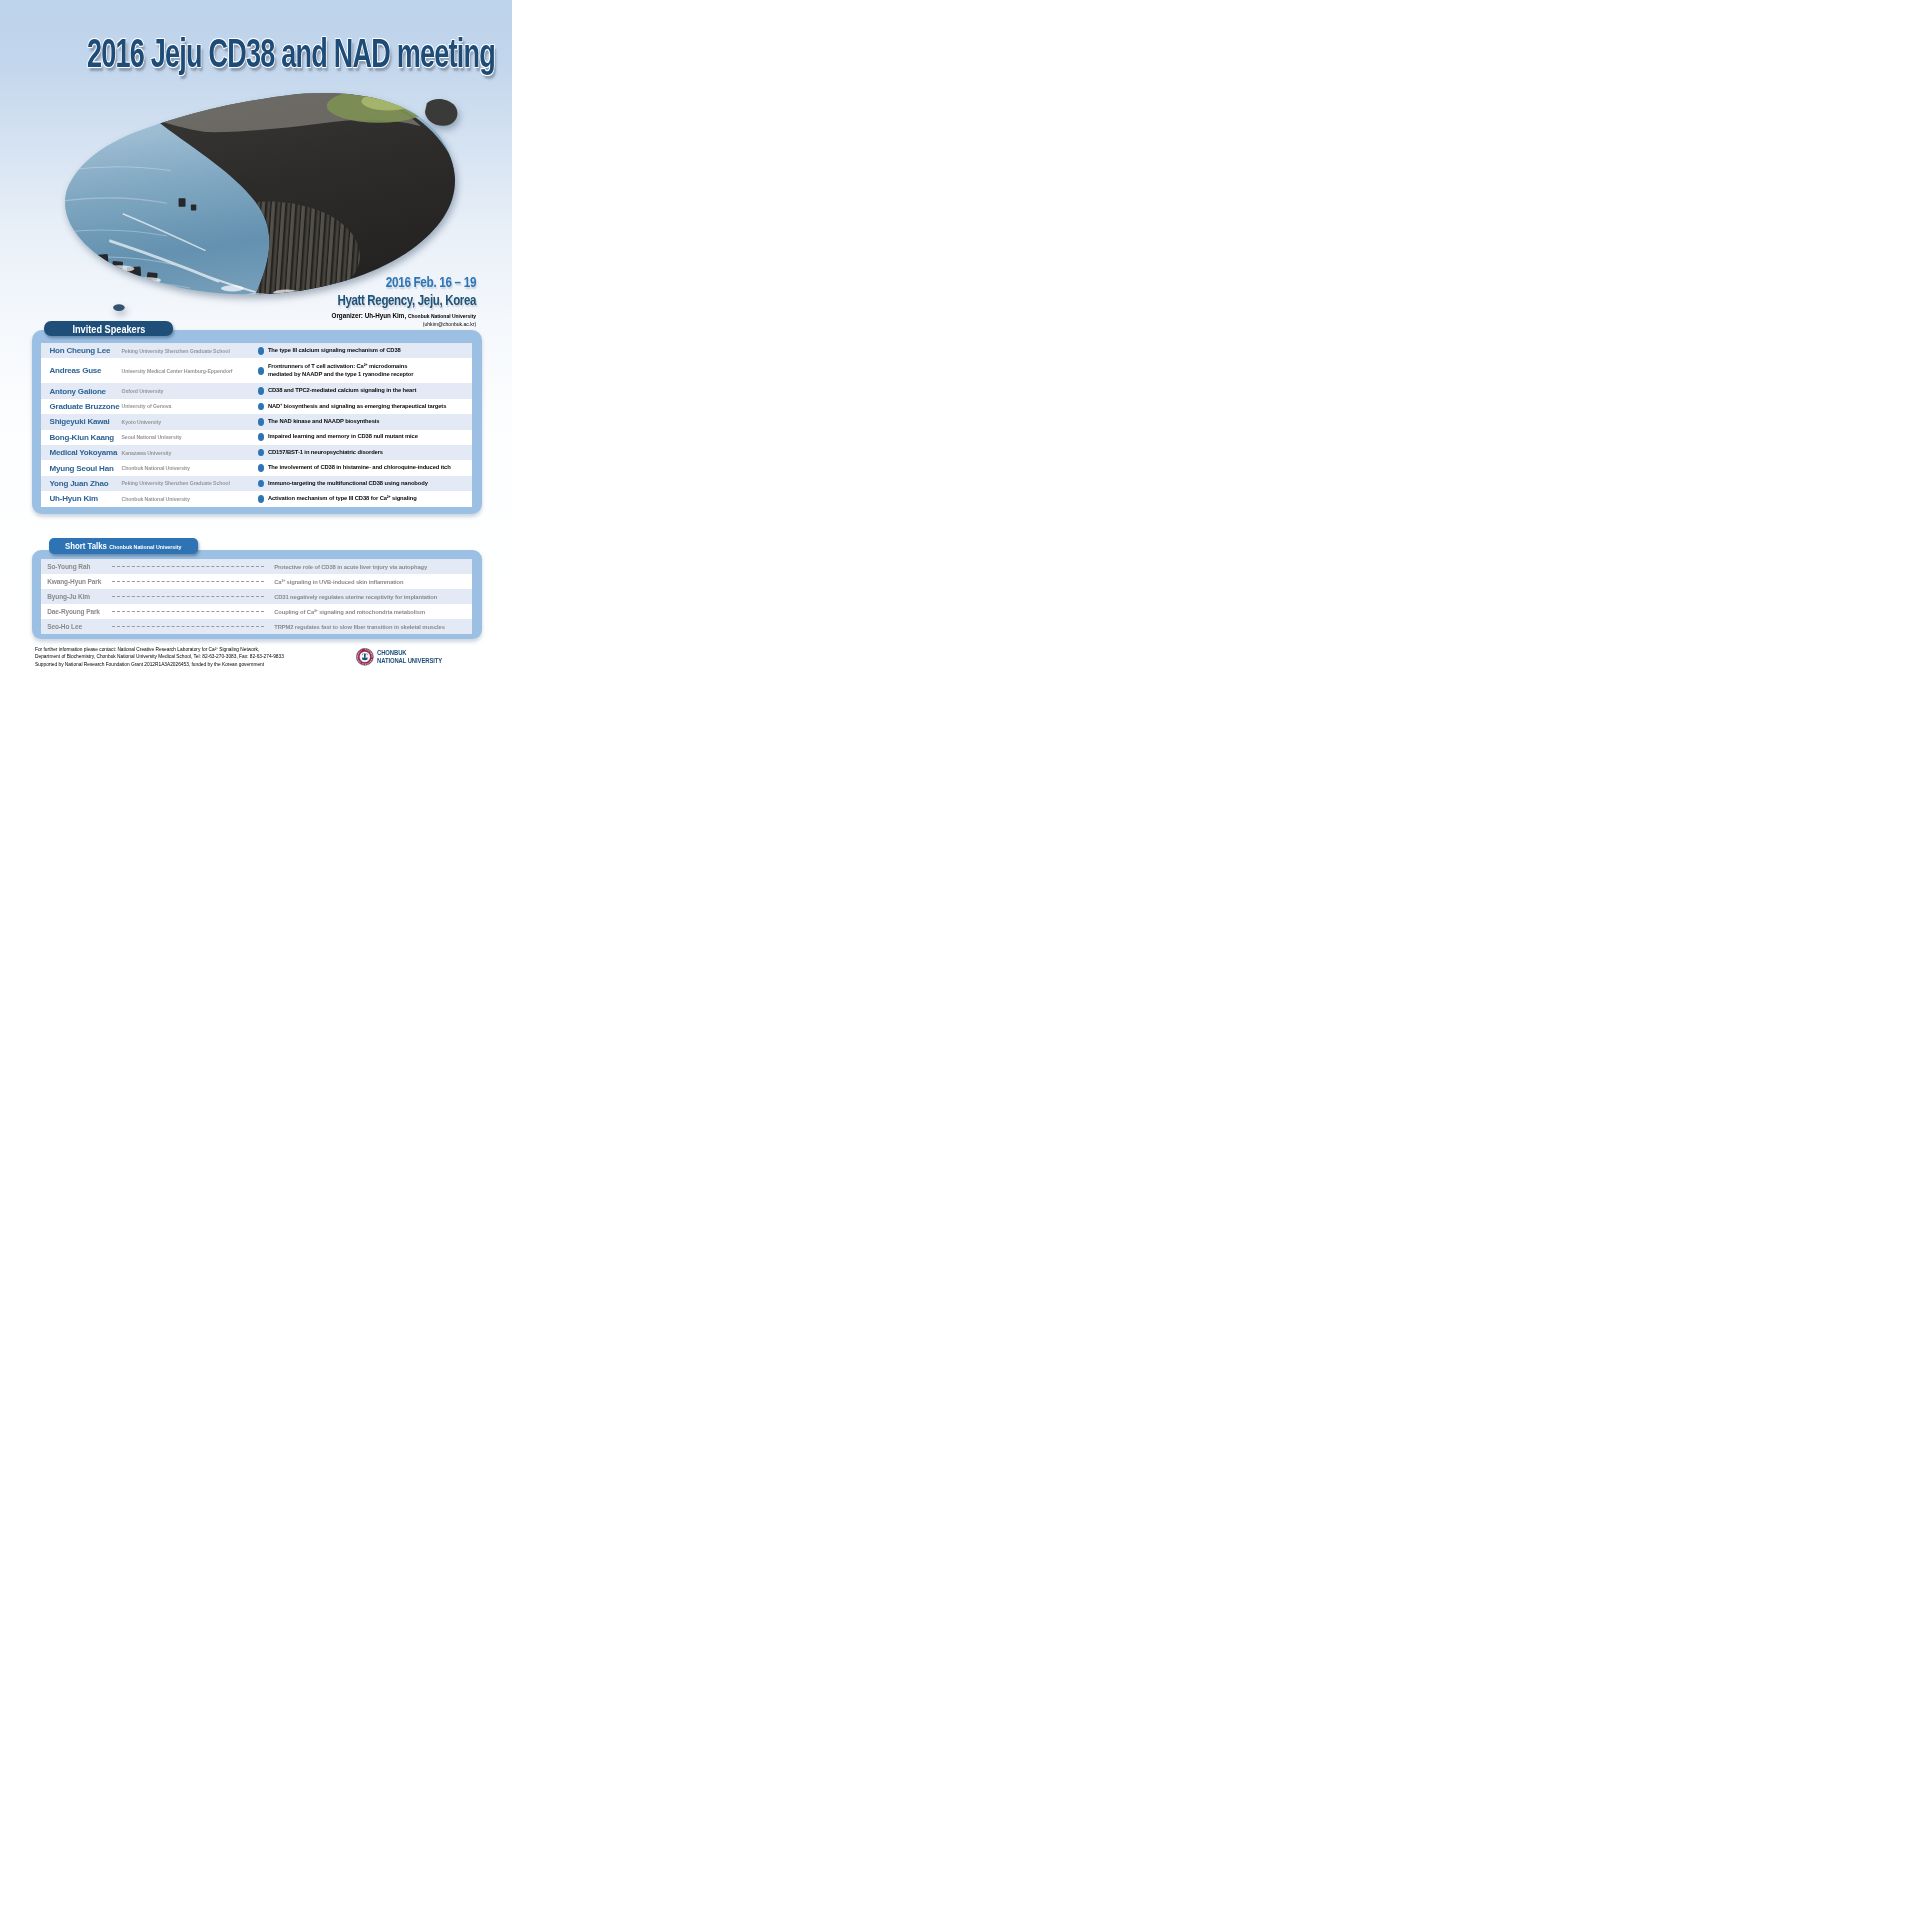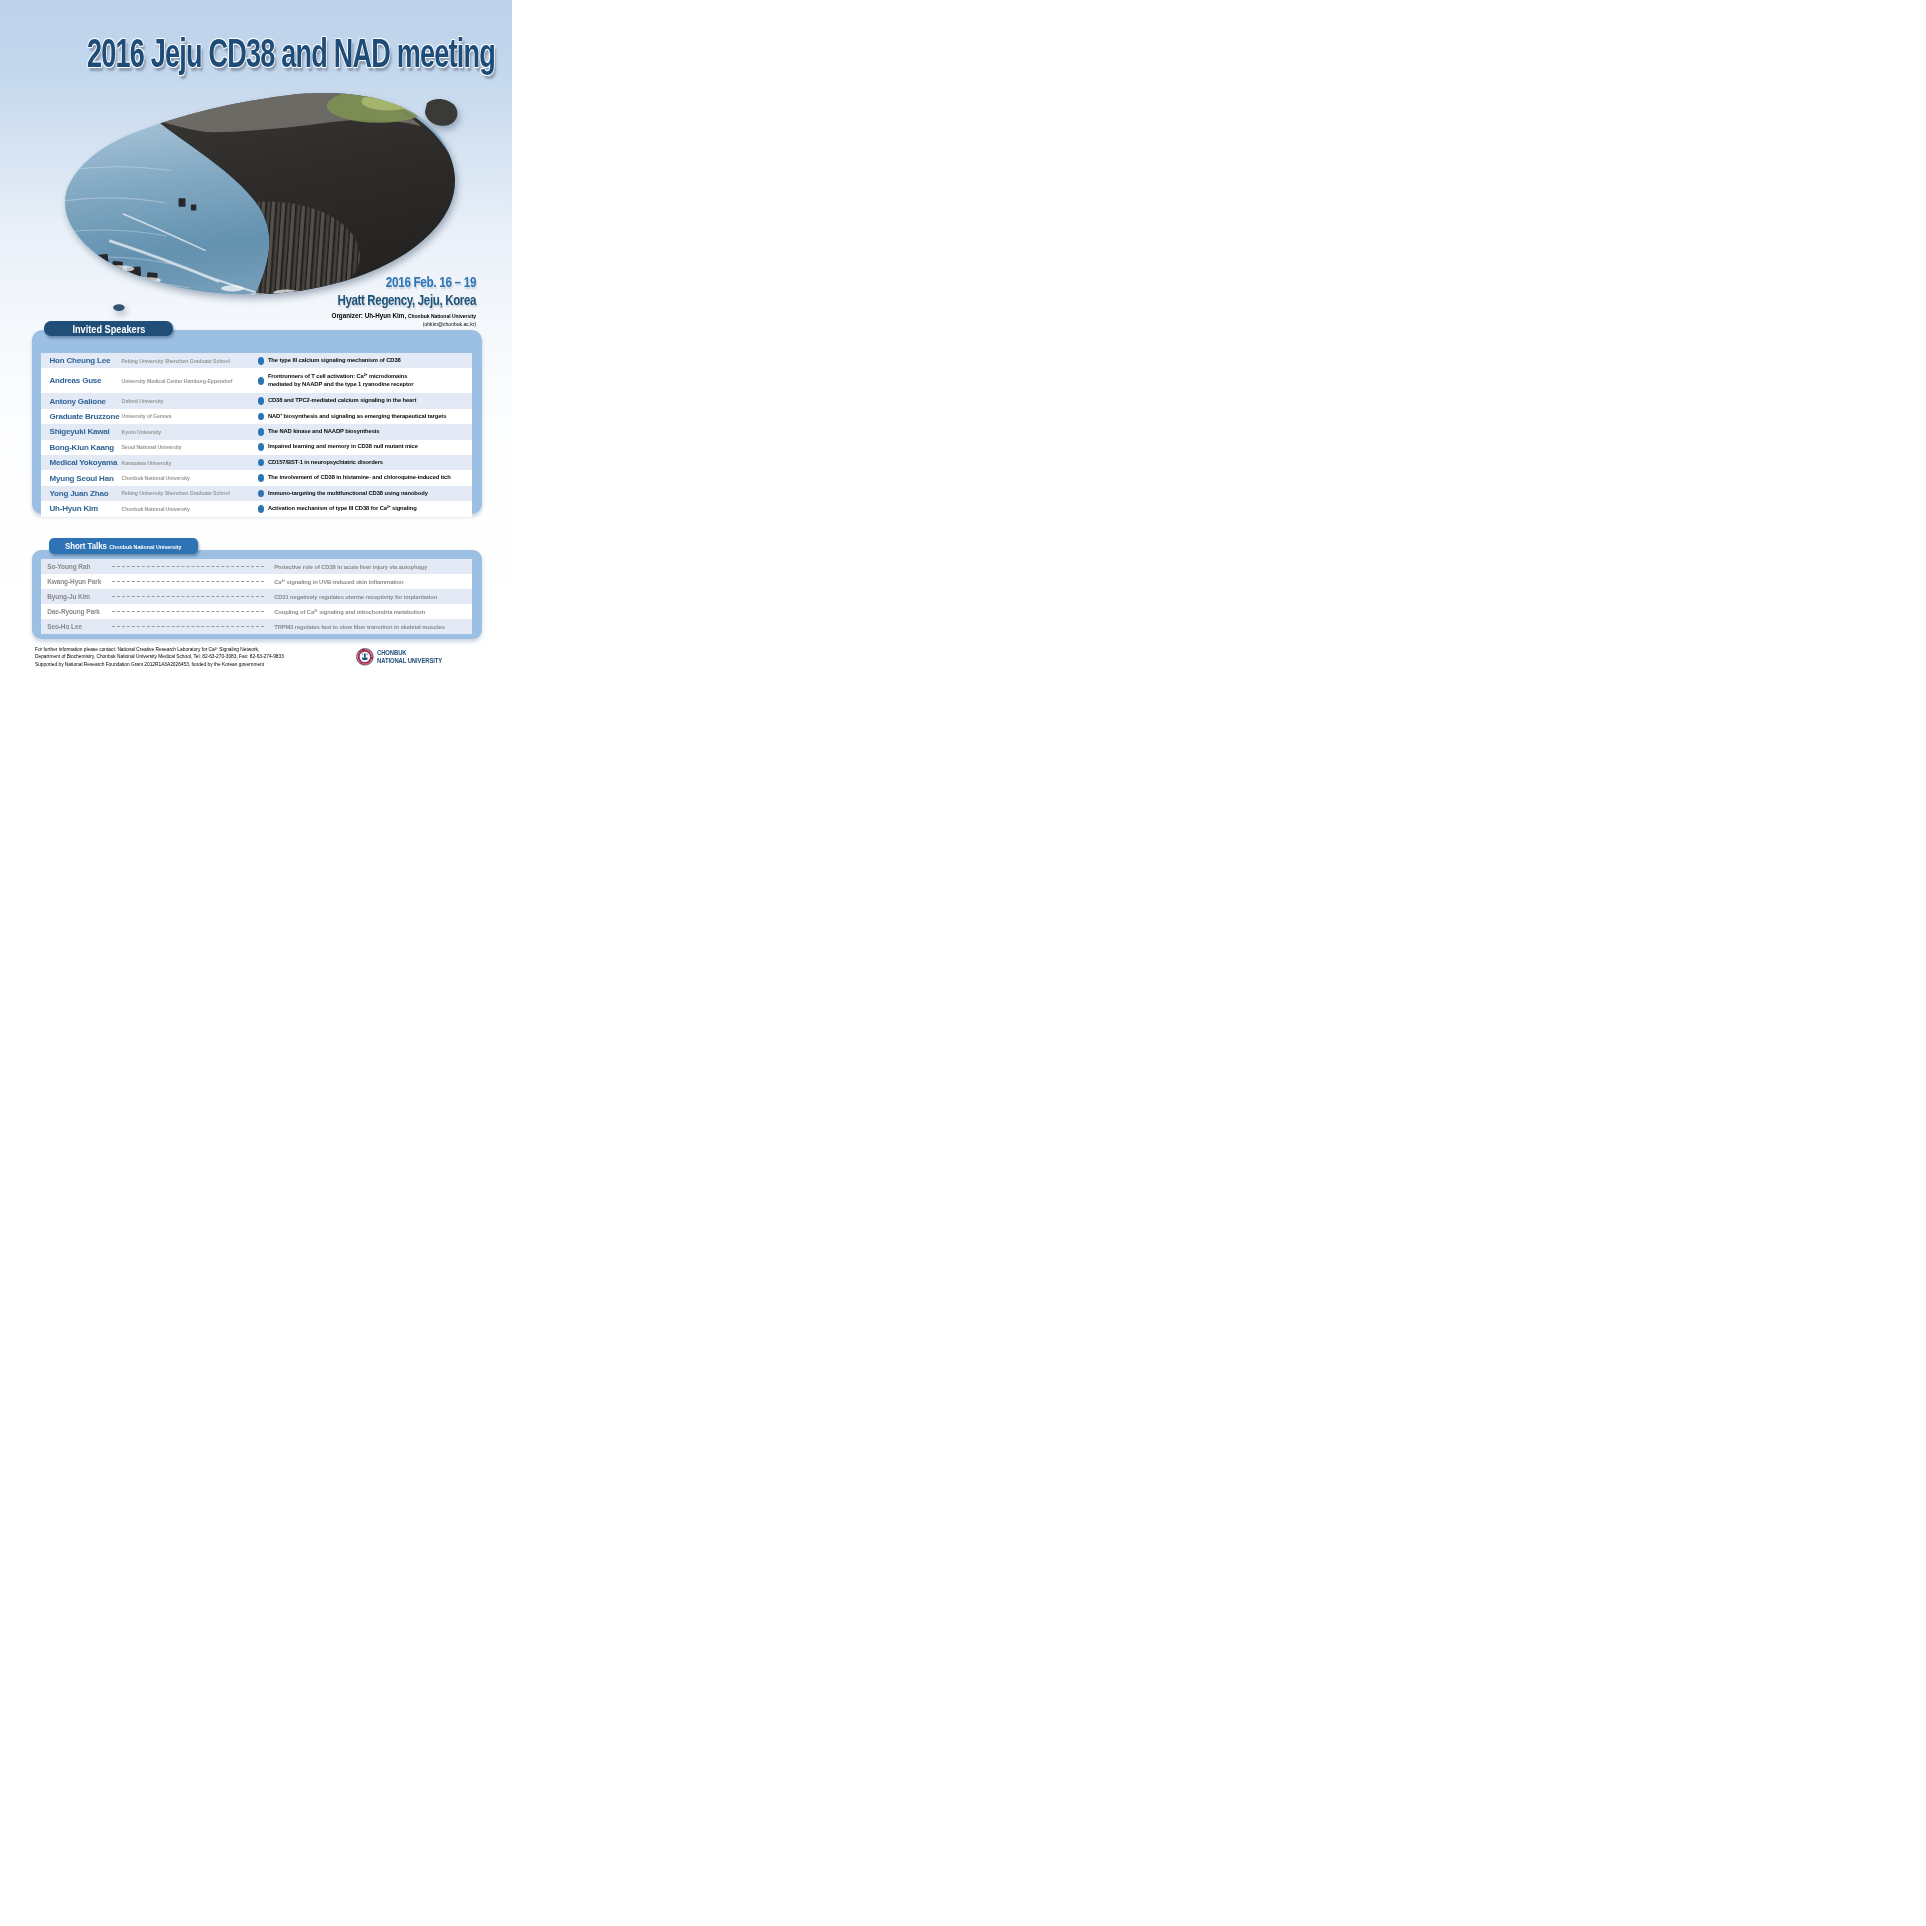--- a/index.html
+++ b/index.html
@@ -37,21 +37,21 @@
   .badge-invited{left:44px;top:321px;width:129px;height:15px;background:#1F4E79;border-radius:7px;font-size:10.8px;}
   .badge-invited .inner{transform:scaleX(.85);white-space:nowrap;}
   .badge-short{left:49px;top:538px;width:149px;height:16px;background:#2E74B5;border-radius:5px;}
   .badge-short .inner{transform:scaleX(.88);white-space:nowrap;display:flex;align-items:baseline;gap:2.7px;}
   .badge-short .big{font-size:8.9px;} .badge-short .small{font-size:6px;}
 
   .panel{position:absolute;background:#9CC0E4;box-shadow:0 2.3px 3.9px rgba(120,140,165,.35);}
   .panel-invited{left:32px;top:330px;width:450px;height:184px;border-radius:10px;}
   .panel-short{left:32px;top:550px;width:450px;height:89px;border-radius:9.2px;}
 
-  .rows-invited{position:absolute;left:41px;top:353px;width:431px;}
+  .rows-invited{position:absolute;left:41px;top:343px;width:431px;}
   .speaker-row{display:flex;align-items:center;min-height:15.4px;}
   .speaker-row.tall{min-height:25px;align-items:center;}
   .stripe-a{background:#E3EAF6;} .stripe-b{background:#FFFFFF;}
   .spk-name{flex:0 0 72px;padding-left:8.5px;font-size:8px;font-weight:bold;color:#2F6496;letter-spacing:-0.2px;}
   .spk-affil{flex:0 0 136px;font-size:5.2px;font-weight:bold;color:#979797;letter-spacing:-0.1px;}
   .spk-talk{flex:1;display:flex;align-items:center;}
   .bullet{flex:0 0 6.2px;height:7.7px;border-radius:50%;background:#2E75B6;margin-right:4.2px;}
   .talk-lines{font-size:5.8px;font-weight:bold;color:#0b0b0b;letter-spacing:-0.1px;line-height:1.35;}
 
   .rows-short{position:absolute;left:41px;top:559px;width:431px;}

